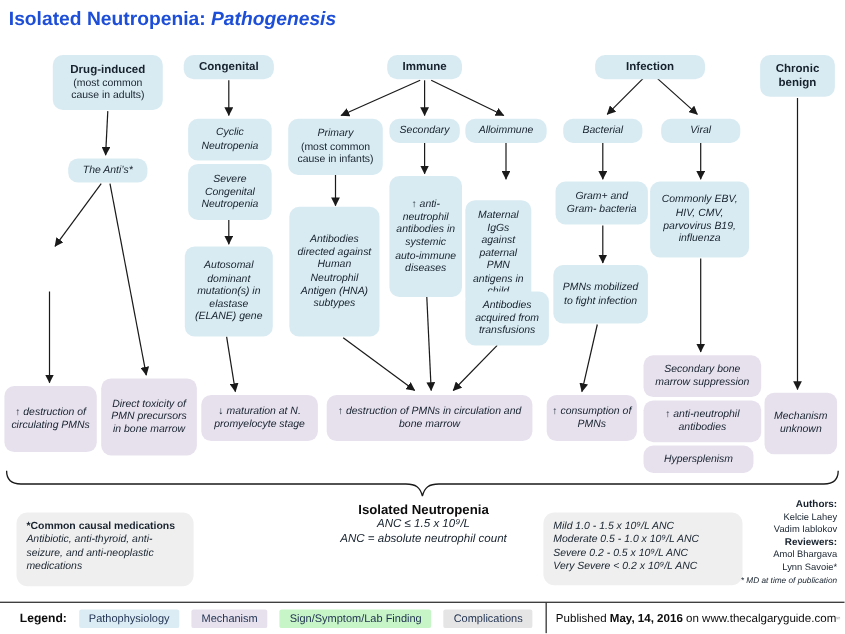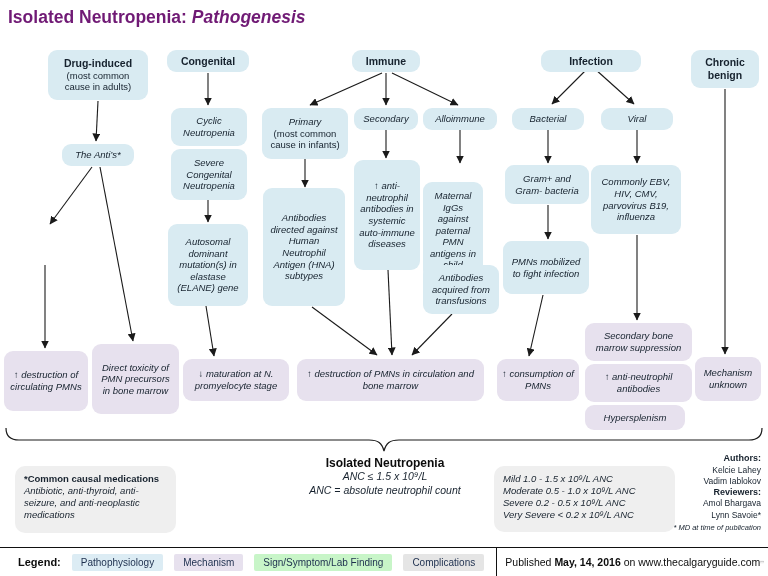--- a/index.html
+++ b/index.html
@@ -1,18 +1,18 @@
 <!DOCTYPE html>
 <html><head>
 <meta charset="utf-8">
 <style>
   html,body{margin:0;padding:0;background:#fff;}
   #page{position:relative;width:768px;height:576px;background:#ffffff;overflow:hidden;
         font-family:"Liberation Sans",sans-serif;color:#17222e;}
-  #title{position:absolute;left:8px;top:7px;font-size:17.5px;font-weight:bold;color:#701a75;}
+  #title{position:absolute;left:8px;top:7px;font-size:17.5px;font-weight:bold;color:#1d4ed8;}
   #title .em{font-style:italic;}
   .box{position:absolute;border-radius:9px;display:flex;flex-direction:column;align-items:center;
        justify-content:center;text-align:center;font-style:italic;font-size:9.5px;line-height:1.22;
        padding:3px 5px;box-sizing:border-box;color:#16222e;}
   .blue{background:#d9ebf2;}
   .purple{background:#e7e1ee;}
   .hdr{font-style:normal;font-weight:bold;font-size:10.5px;}
   .sub{font-style:normal;font-weight:normal;font-size:9.5px;line-height:1.2;}
   #arrows{position:absolute;left:0;top:0;pointer-events:none;}
   #summary{position:absolute;left:250px;top:456px;width:270px;text-align:center;}
@@ -167,21 +167,21 @@
   <div class="box purple" style="left:585px;top:323px;width:107px;height:38px;">
     <span>Secondary bone marrow suppression</span>
   </div>
   <div class="box purple" style="left:585px;top:364px;width:107px;height:38px;">
     <span>↑ anti-neutrophil antibodies</span>
   </div>
   <div class="box purple" style="left:585px;top:405px;width:100px;height:25px;">
     <span>Hypersplenism</span>
   </div>
 
-  <div class="box purple" style="left:695px;top:357px;width:66px;height:44px;">
+  <div class="box purple" style="left:695px;top:357px;width:66px;height:56px;">
     <span>Mechanism unknown</span>
   </div>
 
   <div id="summary">
     <div class="s1">Isolated Neutropenia</div>
     <div class="s2">ANC ≤ 1.5 x 10⁹/L</div>
     <div class="s3">ANC = absolute neutrophil count</div>
   </div>
 
   <div class="note" style="left:15px;top:466px;width:161px;height:67px;">

